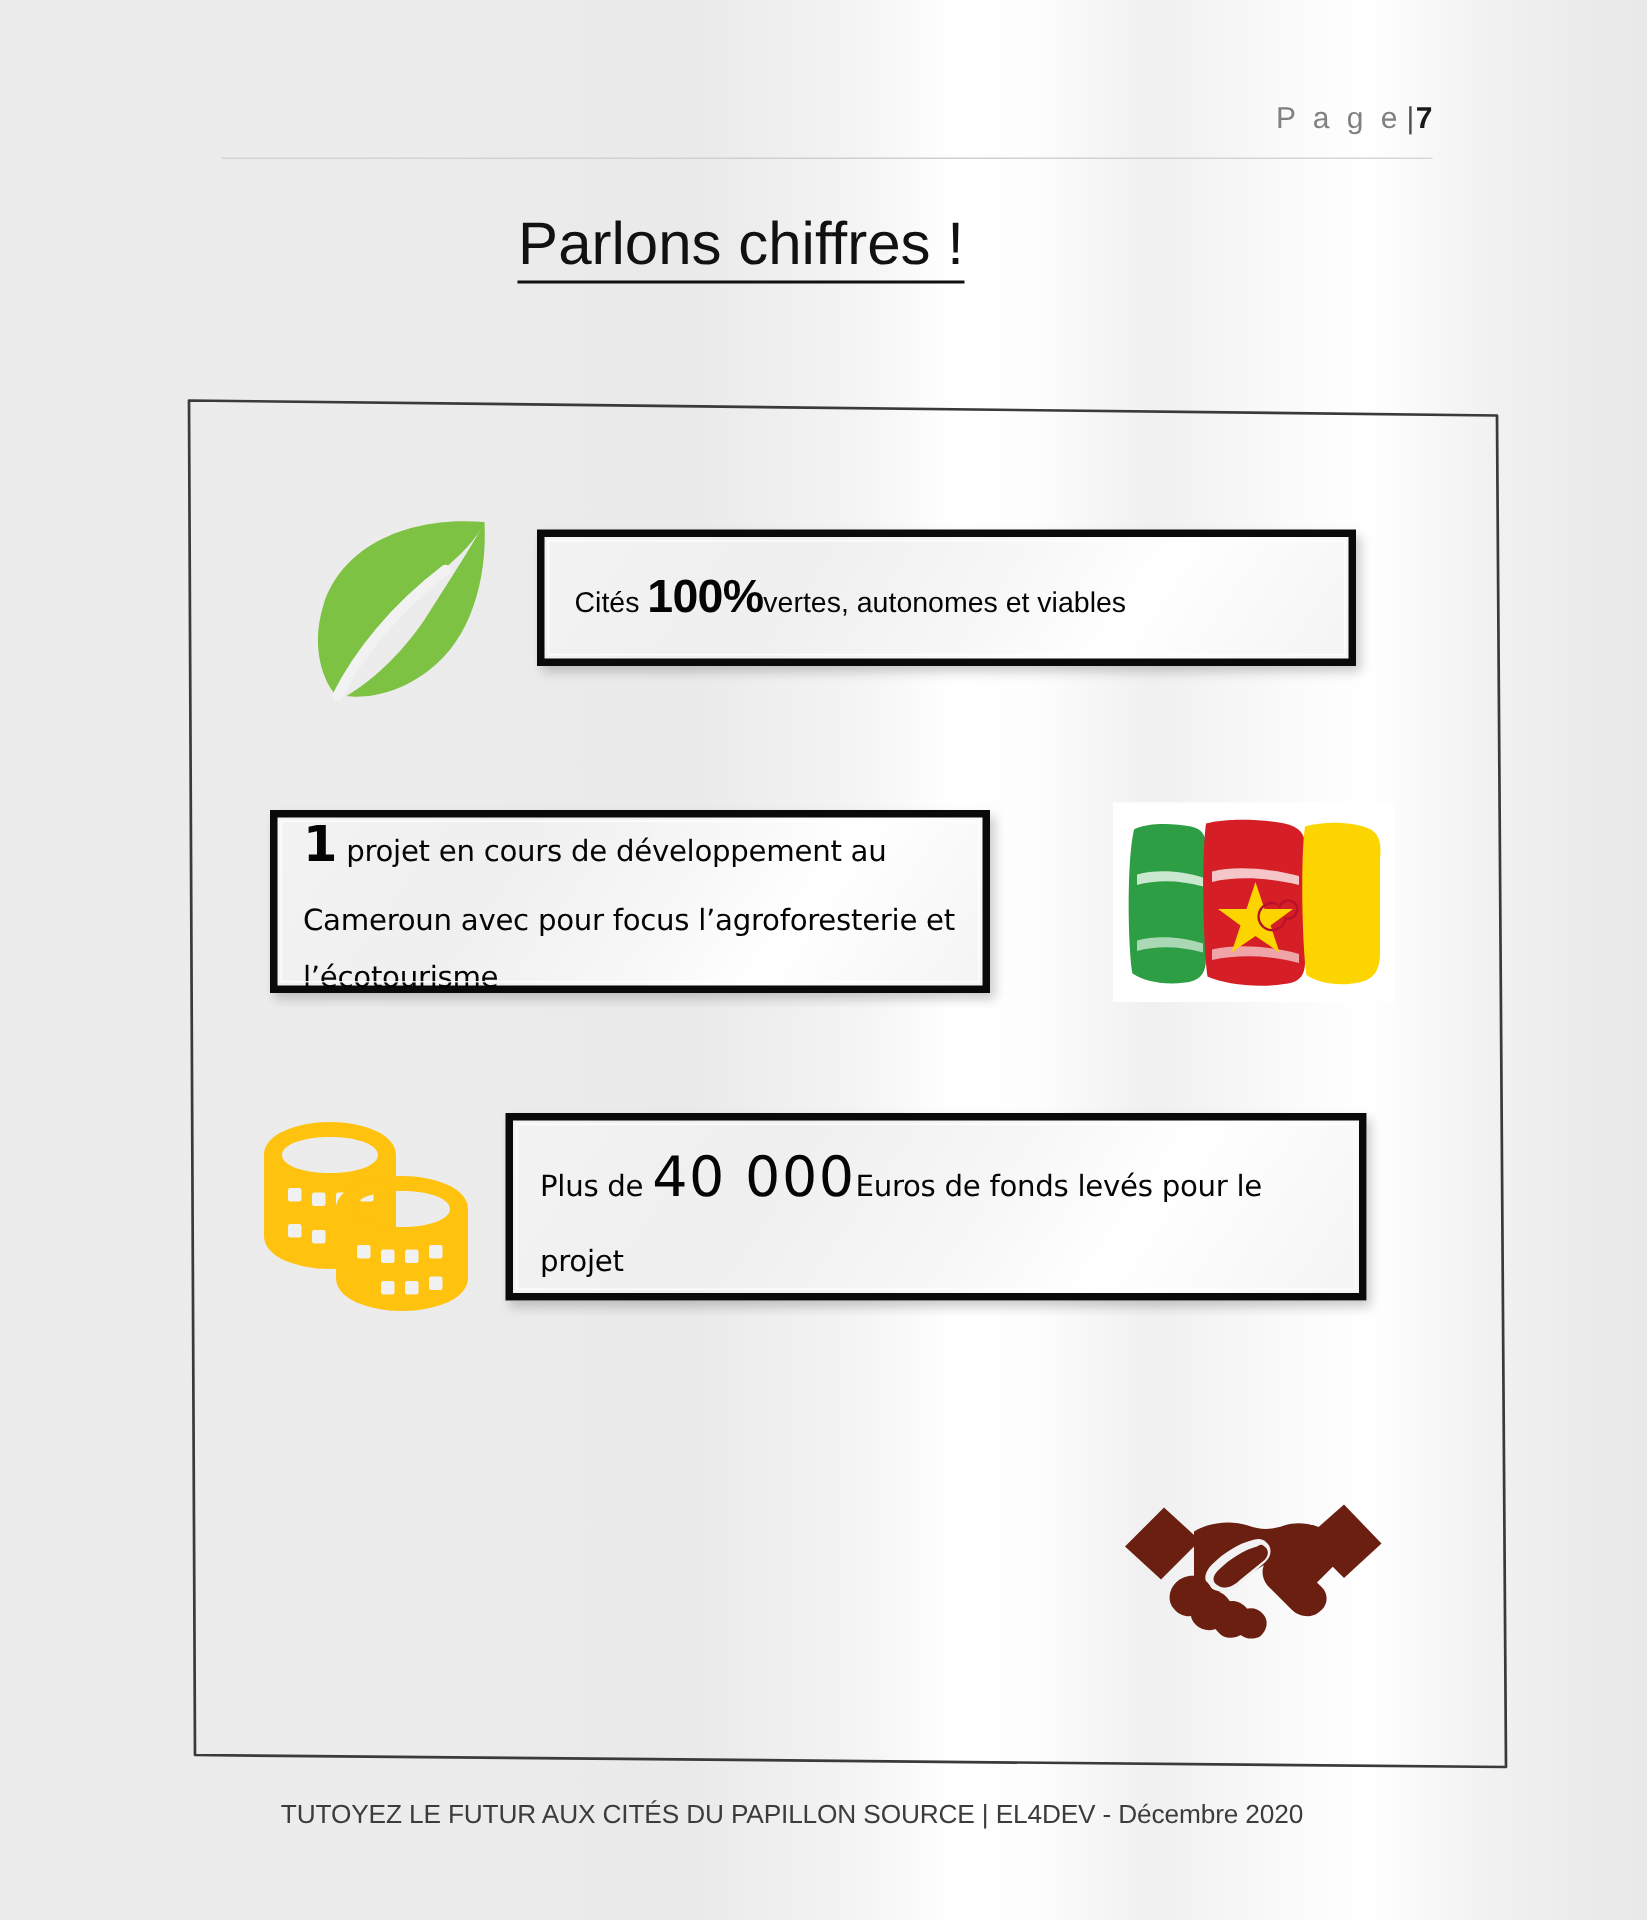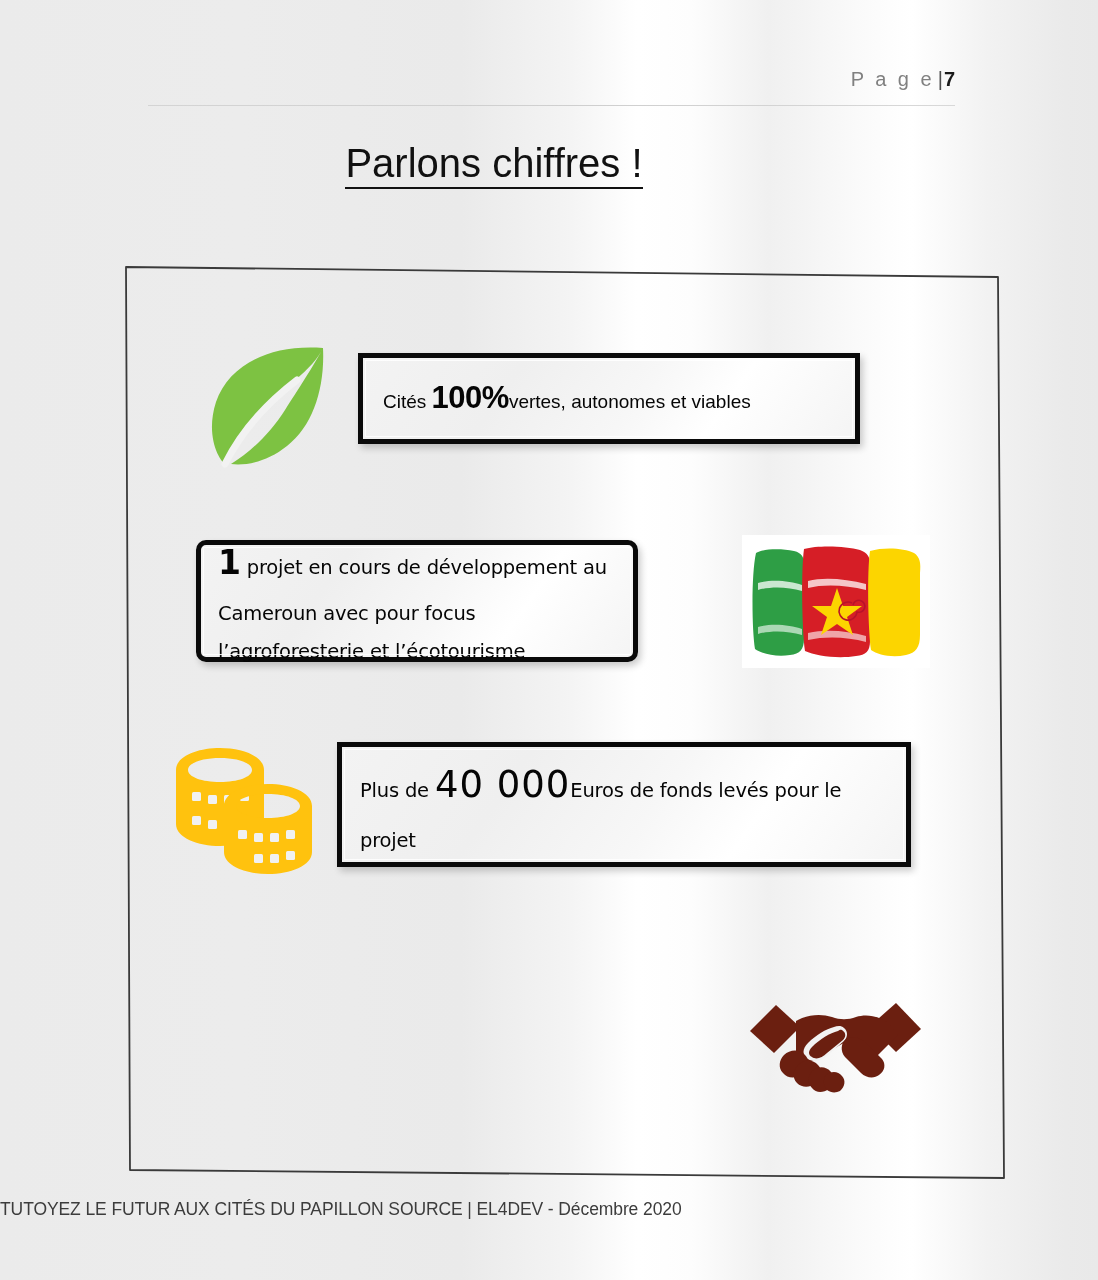--- a/index.html
+++ b/index.html
@@ -126,45 +126,44 @@
     color: #050505;
   }
   .big-num {
     font-weight: bold;
   }
 
   
   #box-cities {
     left: 358px;
     top: 353px;
-    width: 502px;
+    width: 546px;
     height: 91px;
   }
   #box-cities .stat-text {
     font-family: "Liberation Sans", sans-serif;
     font-size: 19px;
     padding-left: 20px;
   }
   #box-cities .big-num {
     font-size: 31px;
     letter-spacing: -0.5px;
   }
 
   
   .comic .stat-text {
     font-family: "DejaVu Sans", sans-serif;
     font-size: 19px;
     letter-spacing: -0.2px;
   }
   #box-project {
-    left: 196px;
+    left: 180px;
     top: 540px;
-    width: 442px;
+    width: 480px;
     height: 122px;
-    border-radius: 10px;
   }
   #box-project .stat-text { font-size: 19.5px; line-height: 1.95; padding-left: 17px; }
   #box-project .big-num { font-size: 33px; font-weight: bold; }
 
   #box-funds {
     left: 337px;
     top: 742px;
     width: 574px;
     height: 125px;
   }
@@ -210,21 +209,21 @@
     width: 175px;
     height: 100px;
   }
 
   
   .doc-footer {
     position: absolute;
     left: 0;
     top: 1199px;
     width: 1098px;
-    text-align: left;
+    text-align: center;
     padding-right: 42px;
     box-sizing: border-box;
     font-family: "Liberation Sans", sans-serif;
     font-size: 17.5px;
     color: #3c3c3c;
     letter-spacing: -0.1px;
   }
 </style>
 </head>
 <body>

